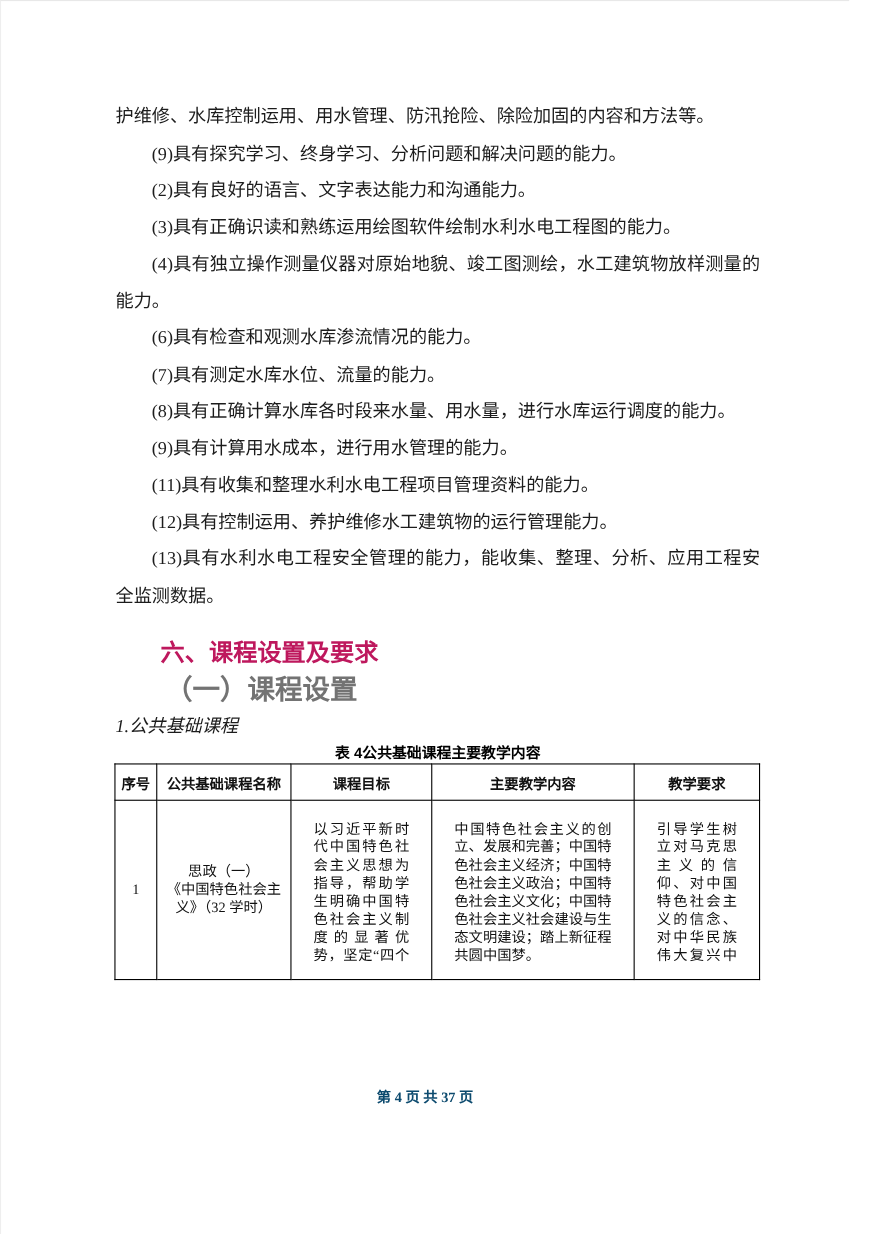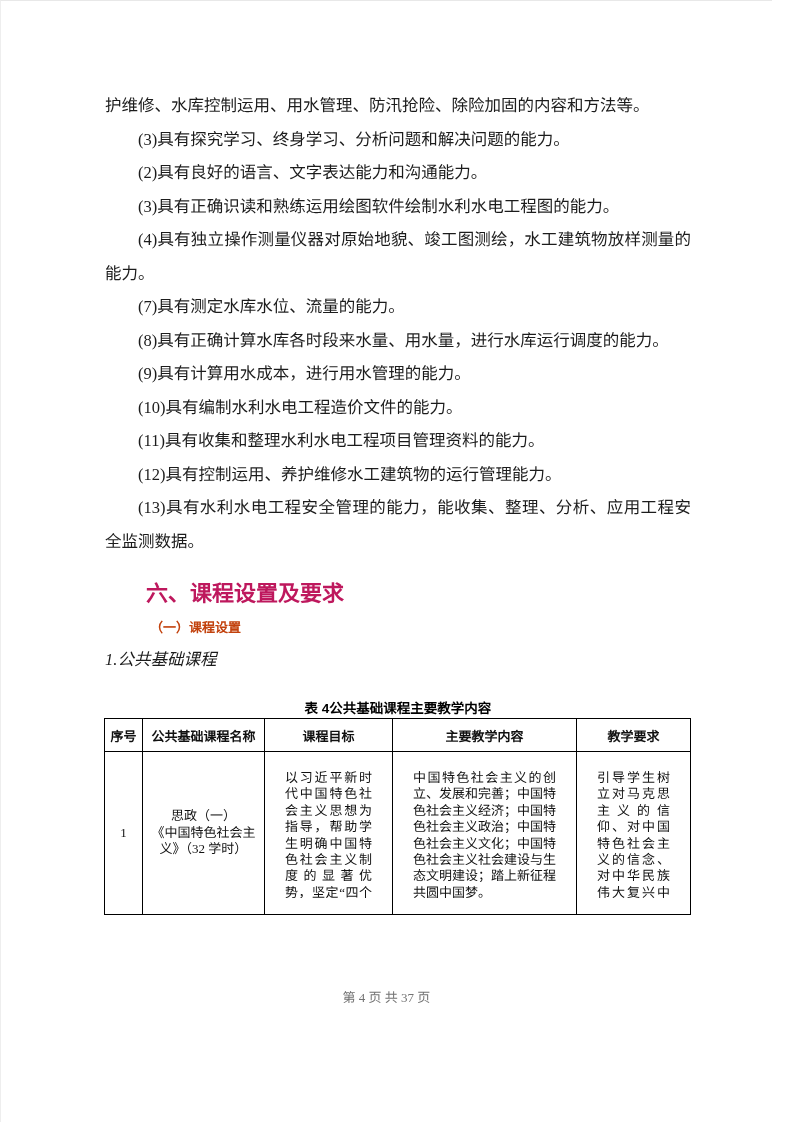--- a/index.html
+++ b/index.html
@@ -33,37 +33,36 @@
     font-weight:bold;
     font-size:22px;
     line-height:32px;
     color:#be185d;
   }
   .h2 {
     margin-top:2px;
     margin-left:45px;
     font-family:"Liberation Sans","DejaVu Sans",sans-serif;
     font-weight:bold;
-    font-size:13px;
+    font-size:25px;
     line-height:31px;
-    color:#c2410c;
+    color:#737373;
   }
   .sub {
     font-size:16.5px;
     line-height:33px;
     font-style:italic;
   }
   .table-title {
     text-align:center;
     font-family:"Liberation Sans","DejaVu Sans",sans-serif;
     font-weight:bold;
     font-size:13.5px;
     line-height:17px;
     color:#000;
-    margin-top:24px;
   }
   table.course-table {
     border-collapse:collapse;
     table-layout:fixed;
     width:586px;
     margin-left:-1px;
     margin-top:1px;
   }
   .course-table th, .course-table td {
     border:1px solid #000;
@@ -98,38 +97,39 @@
     padding:2px 4px;
     text-align:justify;
     text-justify:inter-character;
   }
   .footer {
     position:absolute;
     left:0; top:986px;
     width:100%;
     text-align:center;
     font-size:13px;
-    color:#737373;
+    color:#0c4a6e;
+    font-weight:bold;
   }
 </style>
 </head>
 <body>
 
 <div class="page">
   <div class="content">
 
     <p class="body-p">护维修、水库控制运用、用水管理、防汛抢险、除险加固的内容和方法等。</p>
-    <p class="body-p indent">(3)具有探究学习、终身学习、分析问题和解决问题的能力。</p>
+    <p class="body-p indent">(9)具有探究学习、终身学习、分析问题和解决问题的能力。</p>
     <p class="body-p indent">(2)具有良好的语言、文字表达能力和沟通能力。</p>
     <p class="body-p indent">(3)具有正确识读和熟练运用绘图软件绘制水利水电工程图的能力。</p>
     <p class="body-p indent">(4)具有独立操作测量仪器对原始地貌、竣工图测绘，水工建筑物放样测量的能力。</p>
+    <p class="body-p indent">(6)具有检查和观测水库渗流情况的能力。</p>
     <p class="body-p indent">(7)具有测定水库水位、流量的能力。</p>
     <p class="body-p indent">(8)具有正确计算水库各时段来水量、用水量，进行水库运行调度的能力。</p>
     <p class="body-p indent">(9)具有计算用水成本，进行用水管理的能力。</p>
-    <p class="body-p indent">(10)具有编制水利水电工程造价文件的能力。</p>
     <p class="body-p indent">(11)具有收集和整理水利水电工程项目管理资料的能力。</p>
     <p class="body-p indent">(12)具有控制运用、养护维修水工建筑物的运行管理能力。</p>
     <p class="body-p indent">(13)具有水利水电工程安全管理的能力，能收集、整理、分析、应用工程安全监测数据。</p>
 
     <h1 class="h1">六、课程设置及要求</h1>
     <h2 class="h2">（一）课程设置</h2>
     <p class="sub">1.公共基础课程</p>
     <p class="table-title">表 4公共基础课程主要教学内容</p>
 
     <table class="course-table">

